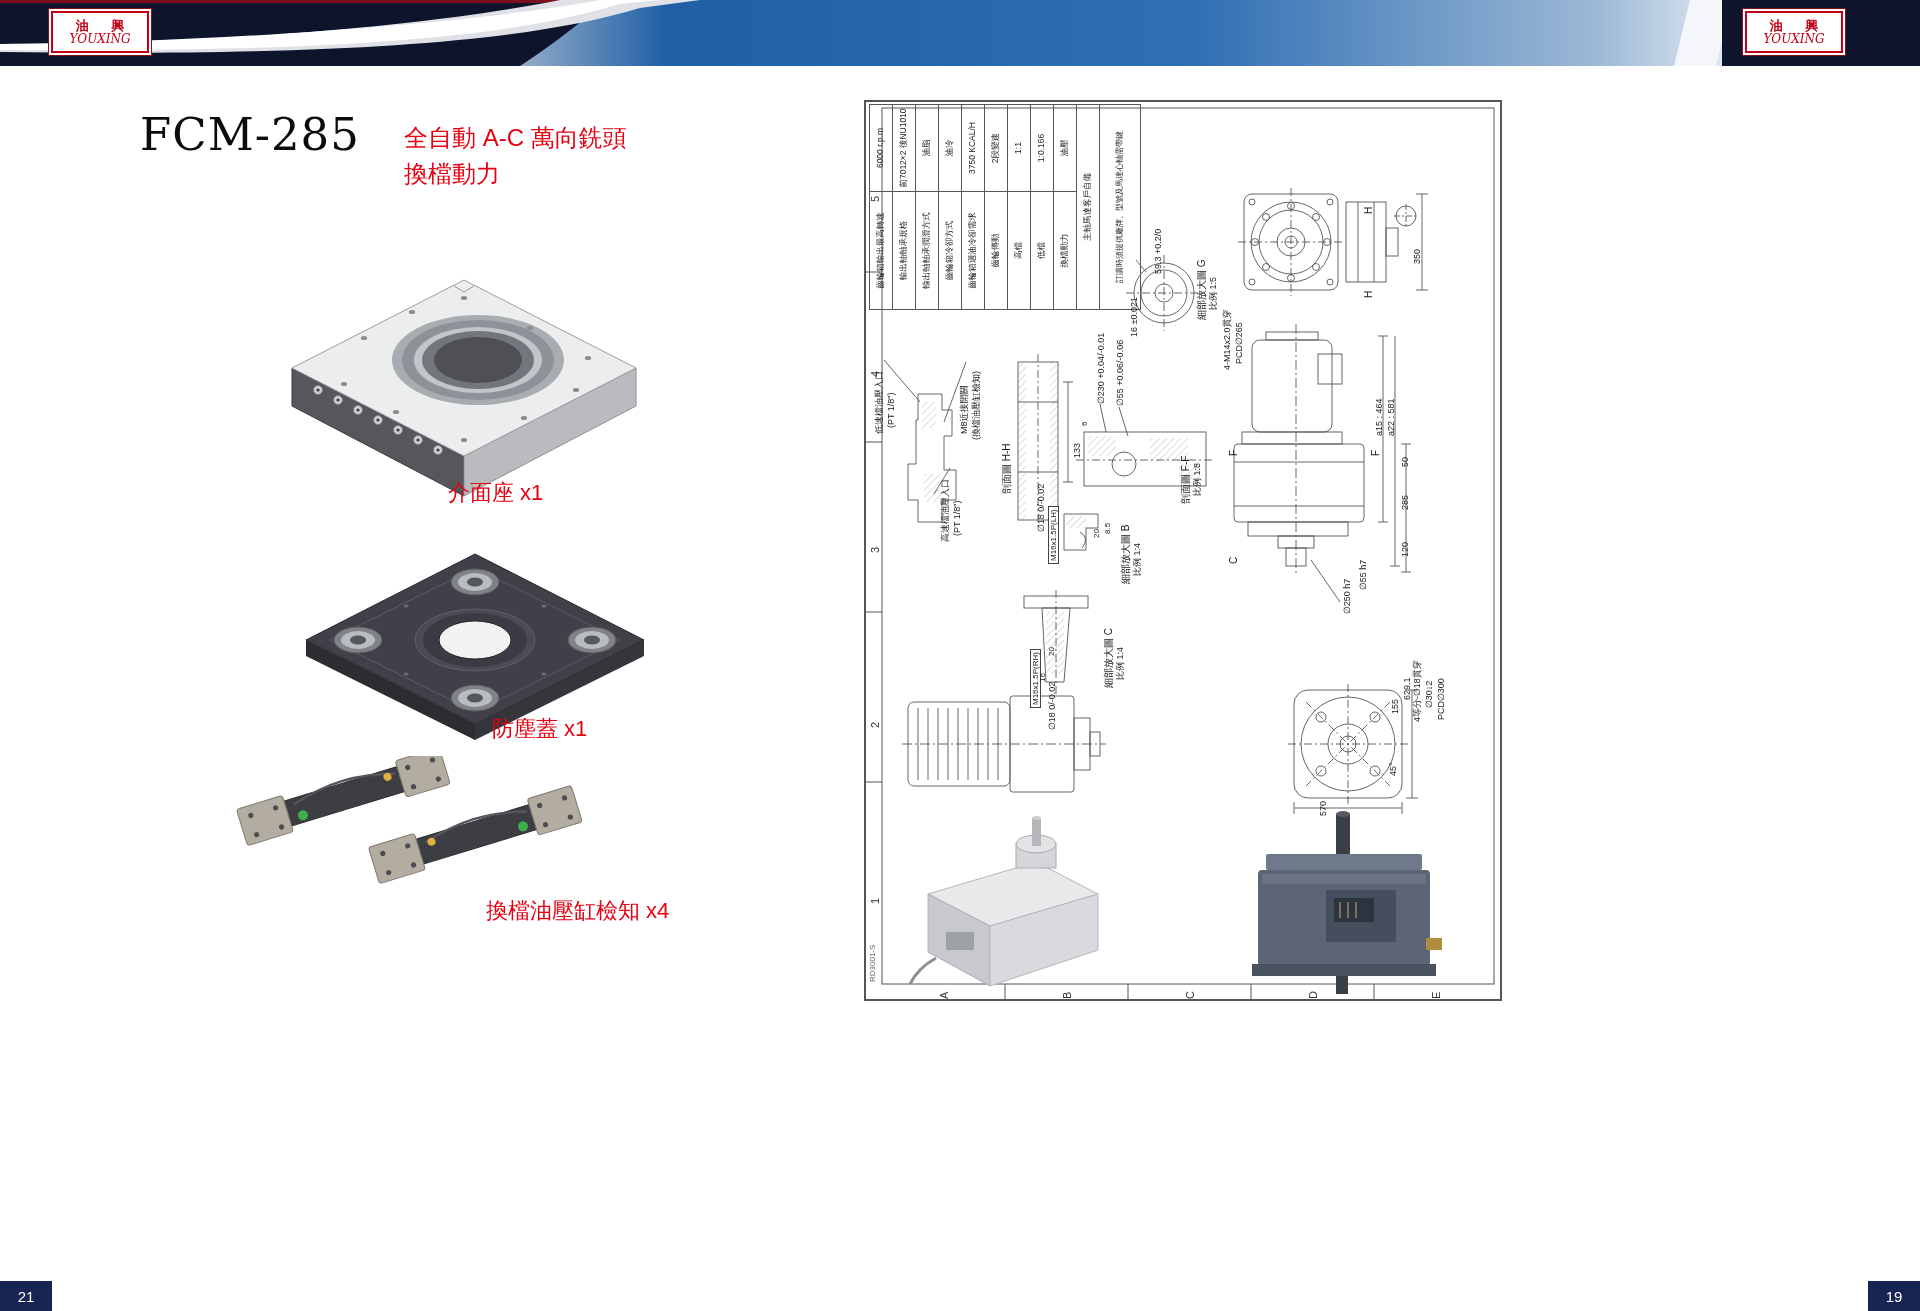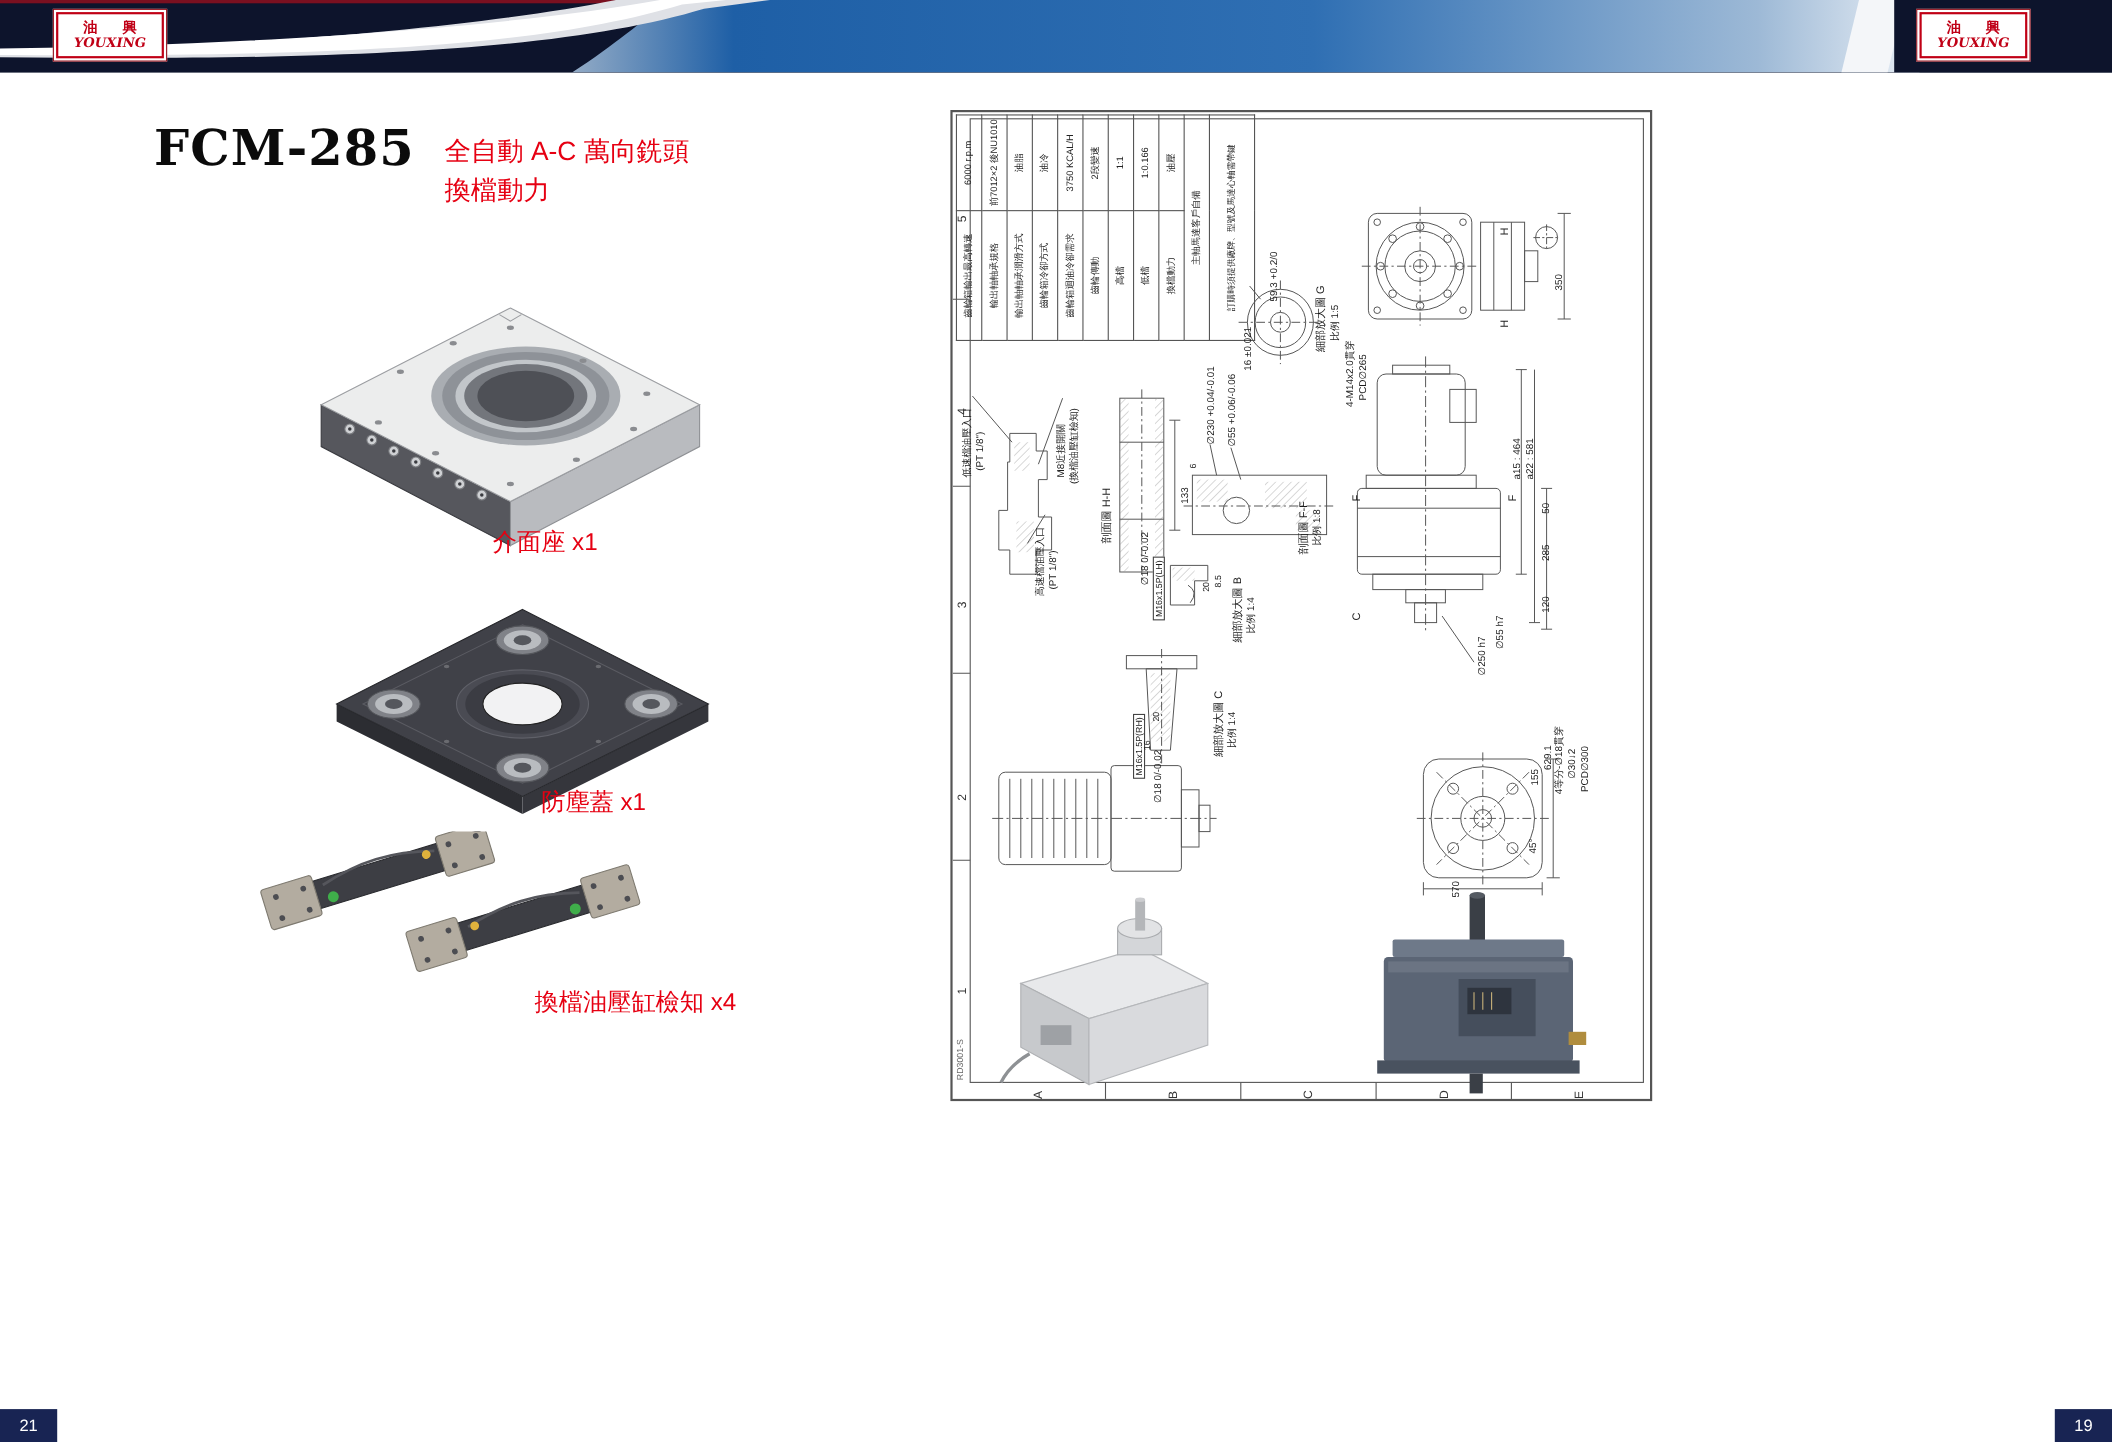--- a/index.html
+++ b/index.html
@@ -7,29 +7,29 @@
           font-family:"Liberation Sans",sans-serif;color:#222;}
   
   .band{position:absolute;left:0;top:0;width:1920px;height:66px;background:#0d142c;}
   .band svg{position:absolute;left:0;top:0;}
   .logo{position:absolute;top:8px;width:104px;height:48px;background:#fff;border:1px solid #8f0d18;
         padding:2px;box-sizing:border-box;}
   .logo .in{border:2px solid #c00016;height:100%;display:flex;flex-direction:column;
         align-items:center;justify-content:center;box-sizing:border-box;}
   .logo .cn{font-family:"DejaVu Serif",serif;font-weight:bold;color:#c00016;font-size:13px;
         letter-spacing:9px;text-indent:9px;line-height:1.2;}
-  .logo .en{font-family:"DejaVu Serif",serif;font-style:italic;font-weight:bold;color:#c00016;
+  .logo .en{font-family:"DejaVu Serif",serif;font-style:italic;font-weight:normal;color:#c00016;
         font-size:12px;line-height:1.1;}
   .logo.l{left:48px;} .logo.r{left:1742px;}
   
   .pageno{position:absolute;bottom:0;width:52px;height:30px;background:#182453;color:#fff;
         display:flex;align-items:center;justify-content:center;font-size:15px;}
   .pageno.l{left:0;} .pageno.r{right:0;}
   
-  .model{position:absolute;left:140px;top:108px;font-family:"DejaVu Serif",serif;font-weight:700;
+  .model{position:absolute;left:140px;top:108px;font-family:"DejaVu Serif",serif;font-weight:400;
         font-size:45px;letter-spacing:1px;color:#0b0b0b;}
   .sub{position:absolute;left:404px;top:120px;color:#e60012;font-size:24px;line-height:36px;}
   .plabel{position:absolute;color:#e60012;font-size:22px;white-space:nowrap;}
   .r3d{position:absolute;}
   
   #sheet{position:absolute;left:864px;top:100px;width:638px;height:901px;border:2px solid #555;
         box-sizing:border-box;background:#fff;}
   #sheet .lw{position:absolute;left:0;top:0;}
   .rt{position:absolute;transform-origin:0 0;transform:rotate(-90deg);white-space:nowrap;
       font-size:9px;line-height:1.15;color:#1a1a1a;}

